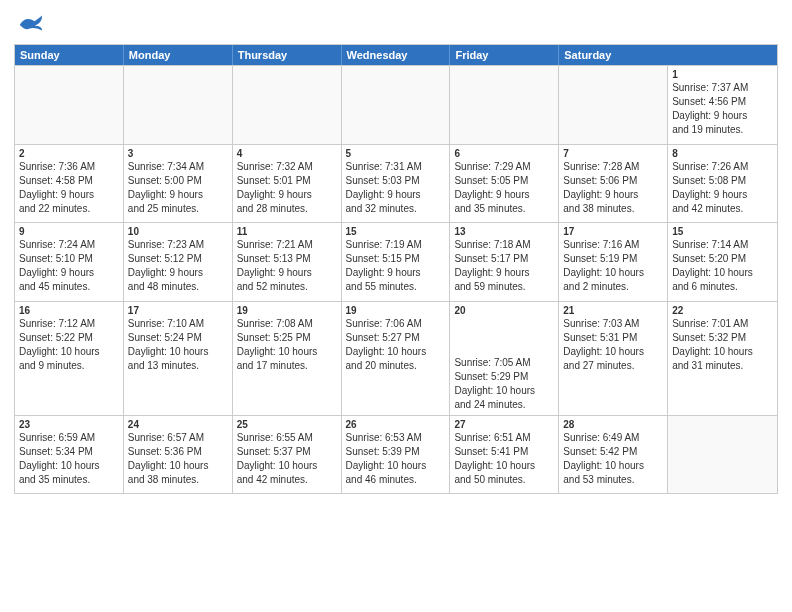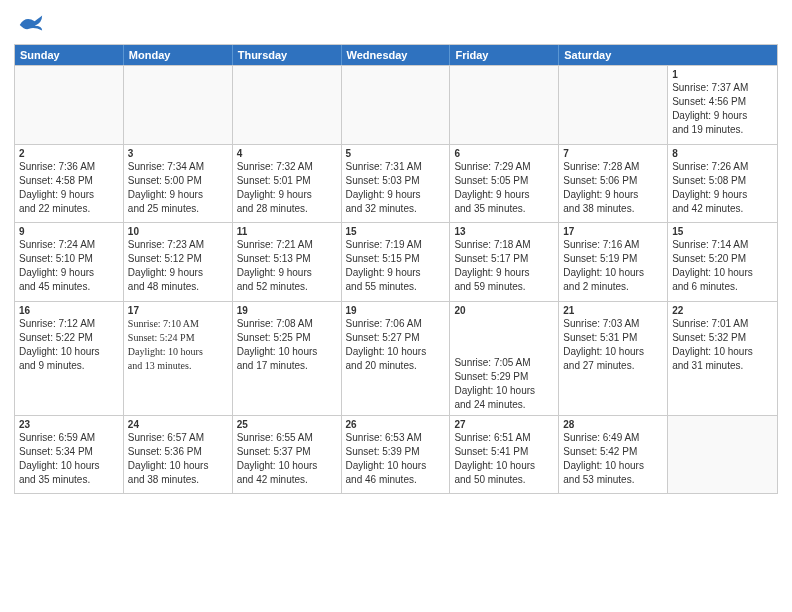--- a/index.html
+++ b/index.html
@@ -267,21 +267,21 @@
         <div class="cal-row">
           <div class="cal-cell">
             <span class="day-num">16</span>
             <div class="day-info" style="white-space: pre-line;">Sunrise: 7:12 AM
 Sunset: 5:22 PM
 Daylight: 10 hours
 and 9 minutes.</div>
           </div>
           <div class="cal-cell">
             <span class="day-num">17</span>
-            <div class="day-info" style="white-space: pre-line; font-family: Liberation Serif, serif;">Sunrise: 7:10 AM
+            <div class="day-info" style="white-space: pre-line;">Sunrise: 7:10 AM
 Sunset: 5:24 PM
 Daylight: 10 hours
 and 13 minutes.</div>
           </div>
           <div class="cal-cell">
             <span class="day-num">19</span>
             <div class="day-info" style="white-space: pre-line;">Sunrise: 7:08 AM
 Sunset: 5:25 PM
 Daylight: 10 hours
 and 17 minutes.</div>

